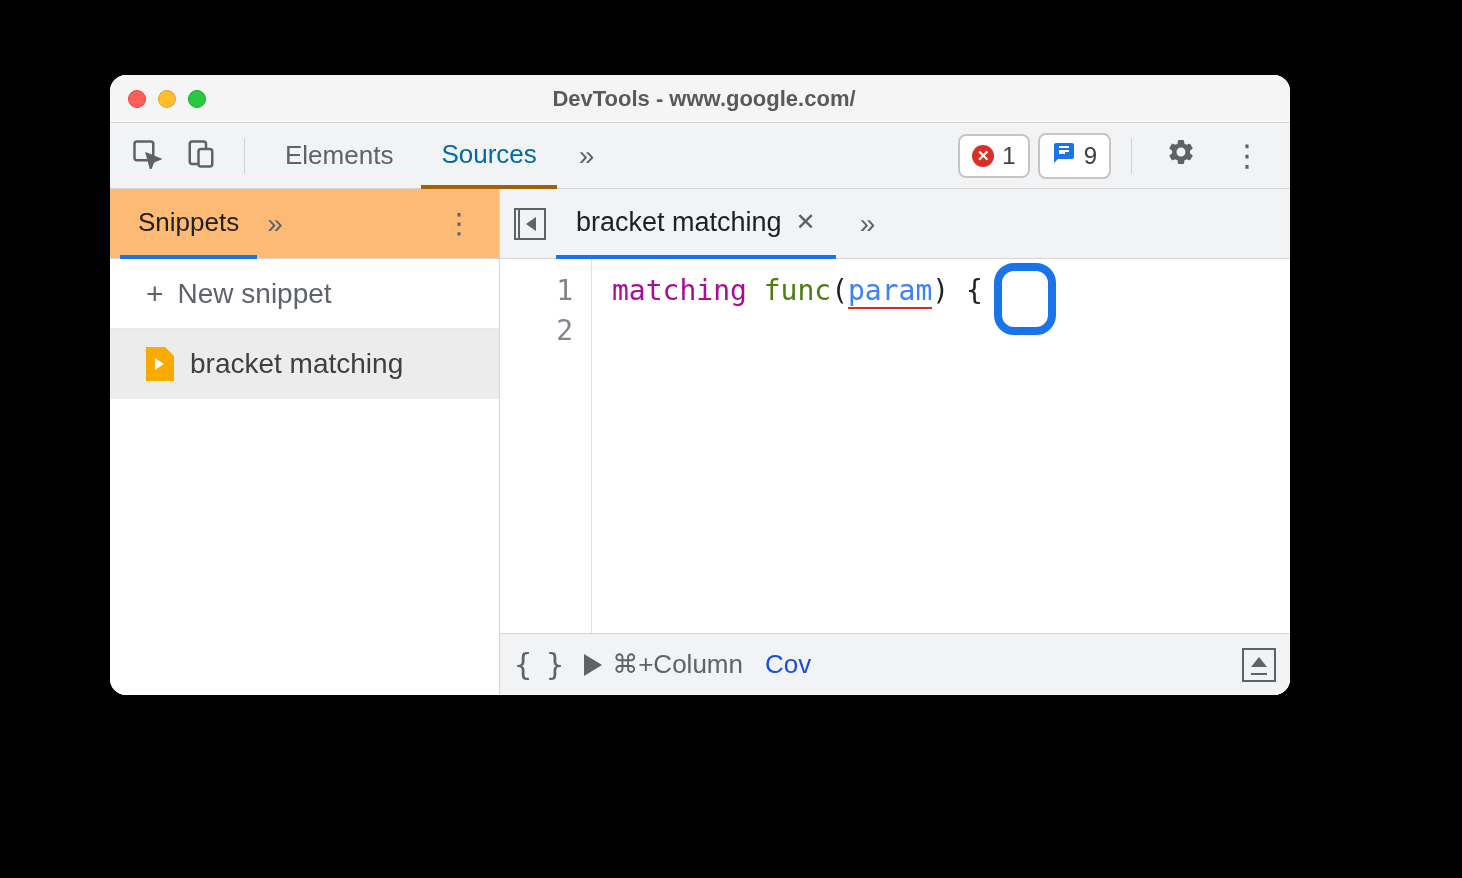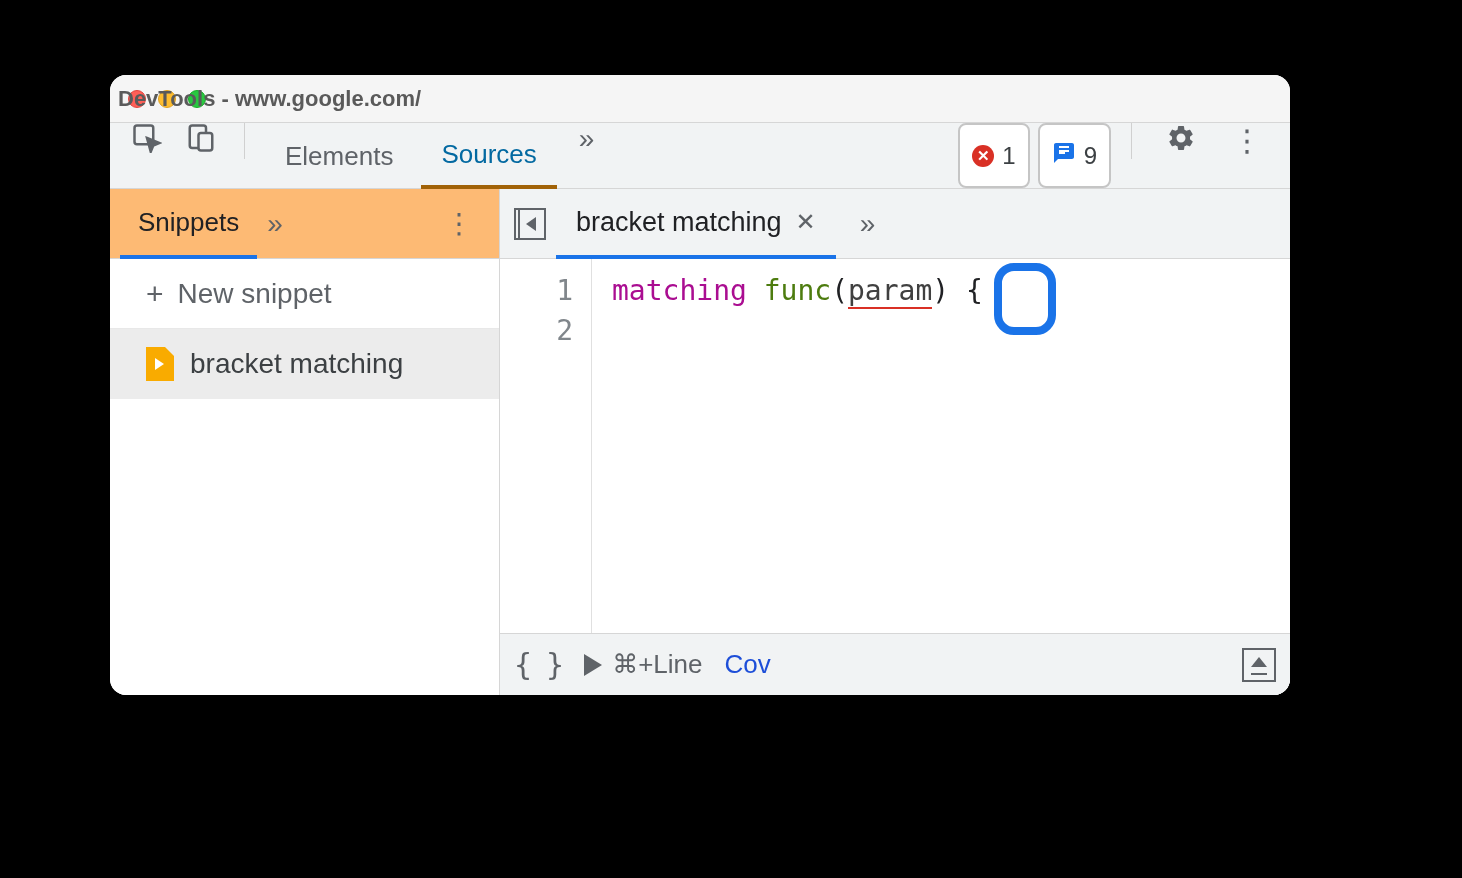--- a/index.html
+++ b/index.html
@@ -40,30 +40,32 @@
     gap: 12px;
     margin-left: 18px;
   }
   .tl { width: 18px; height: 18px; border-radius: 50%; }
   .tl.red { background: #ff5f57; border: 1px solid #e0443e; }
   .tl.yellow { background: #ffbd2e; border: 1px solid #dea123; }
   .tl.green { background: #28c840; border: 1px solid #1aab29; }
   .titlebar .title {
     position: absolute;
     left: 8px; right: 0;
+    text-align: center;
     font-weight: 600;
     font-size: 22px;
     color: #5a5a5a;
   }
   
   .toolbar {
     height: 66px;
     background: #f1f3f4;
     border-bottom: 1px solid #d6d6d6;
     display: flex;
+    align-items: center;
     padding: 0 14px;
     gap: 8px;
   }
   .toolbar .divider { width: 1px; height: 36px; background: #d0d0d0; margin: 0 12px; }
   .tab {
     font-size: 26px;
     color: #5f6368;
     padding: 0 20px;
     height: 66px;
     display: flex;
@@ -255,21 +257,21 @@
     border-right: 1px solid #e0e0e0;
   }
   .code-text {
     padding-top: 12px;
     padding-left: 20px;
     line-height: 40px;
     white-space: pre;
   }
   .kw { color: #aa0d91; }
   .fn { color: #4d7c0f; }
-  .param { color: #404040; margin-top: 40px; }
+  .param { color: #3b82f6; margin-top: 40px; }
   .paren { color: #202124; }
   .brace { color: #202124; }
   .underline-red { border-bottom: 2px solid #d93025; }
   .highlight-circle {
     position: absolute;
     left: 494px;
     top: 4px;
     width: 62px;
     height: 72px;
     border: 8px solid #1a73e8;
@@ -420,21 +422,21 @@
           <div>2</div>
         </div>
         <div class="code-text"><span class="kw">matching</span> <span class="fn">func</span><span class="paren">(</span><span class="param underline-red">param</span><span class="paren">)</span><span> </span><span class="brace">{</span></div>
         <div class="highlight-circle"></div>
       </div>
 
       <div class="statusbar">
         <span class="fmt-icon">{ }</span>
         <span class="play-run">
           <span class="play-tri"></span>
-          <span>⌘+Line</span>
+          <span>⌘+Column</span>
         </span>
         <span class="cov">Cov</span>
         <span class="drawer-btn" style="position:relative;">
           <span class="up"></span>
             <span class="line"></span>
         </span>
       </div>
     </div>
 
   </div>

